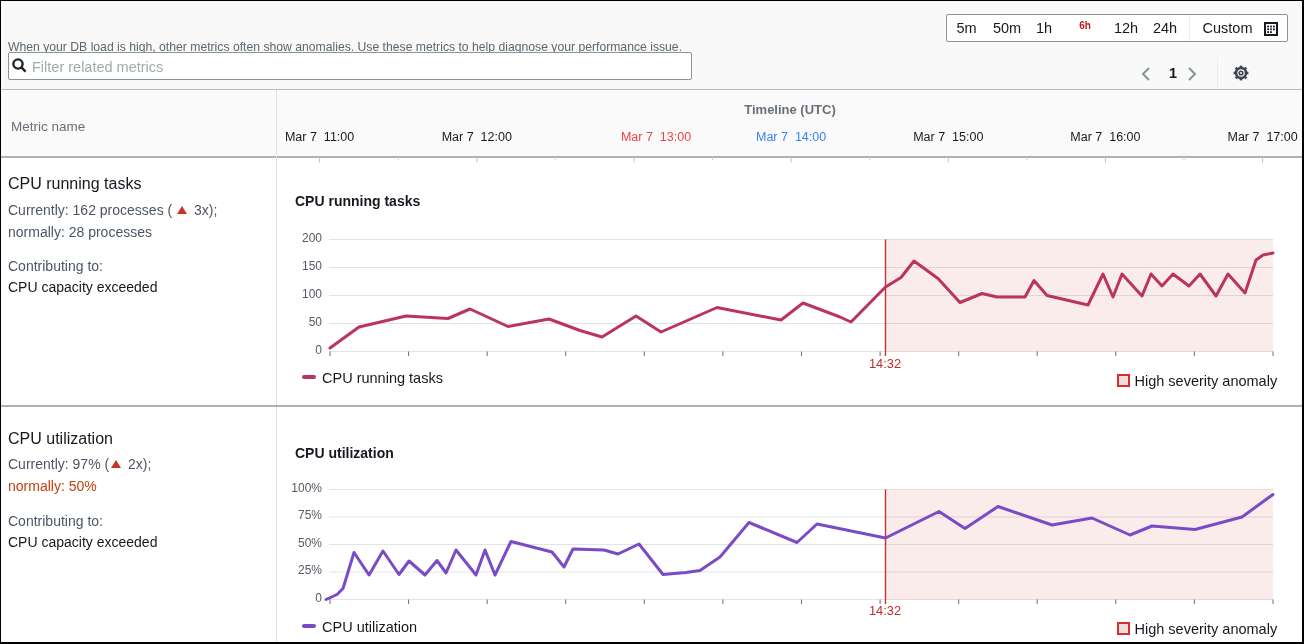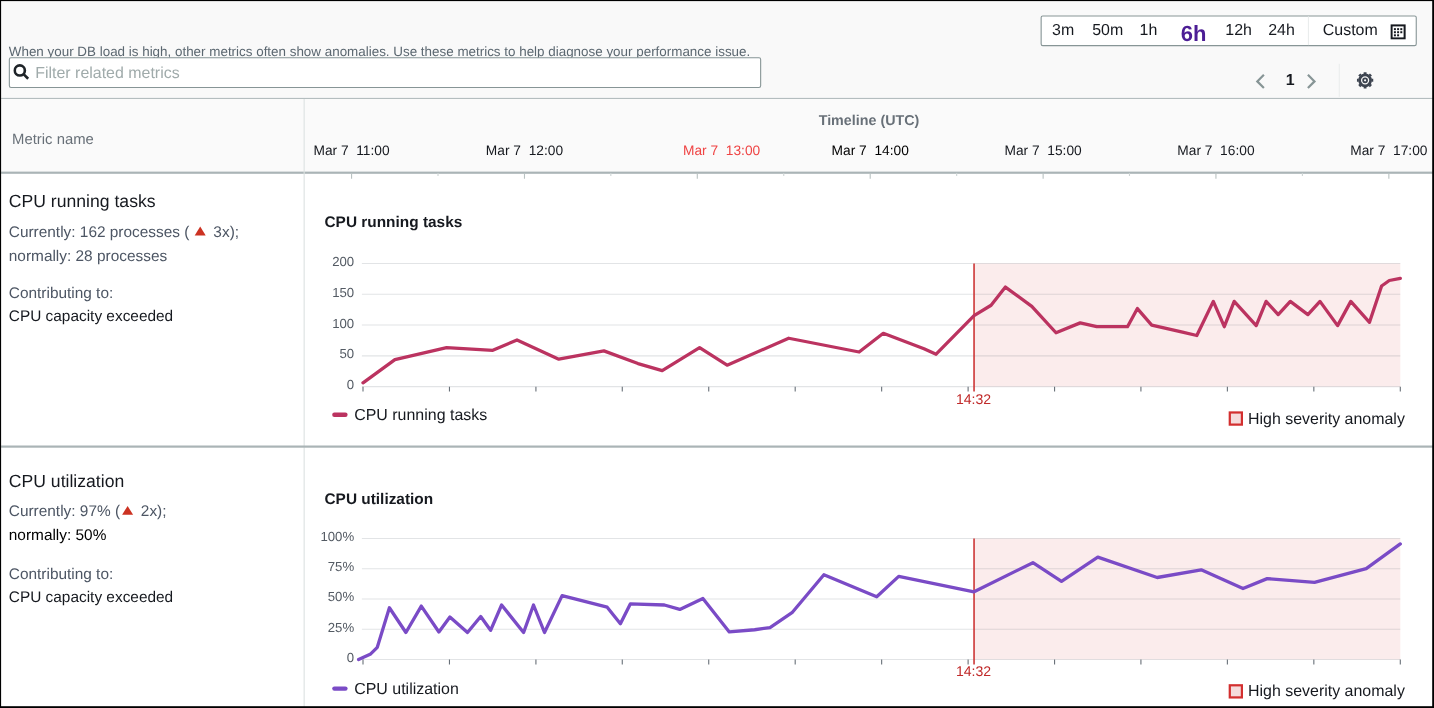--- a/index.html
+++ b/index.html
@@ -17,24 +17,24 @@
 <div class="abs" style="left:8px;top:40px;font-size:12.2px;color:#5b6770">When your DB load is high, other metrics often show anomalies. Use these metrics to help diagnose your performance issue.</div>
 
 <div class="abs" style="left:8px;top:51.5px;width:684px;height:28.5px;background:#fff;border:1px solid #879596;border-radius:2px"></div>
 <svg class="abs" style="left:11.5px;top:58px" width="15" height="15" viewBox="0 0 15 15">
   <circle cx="6" cy="6" r="4.6" fill="none" stroke="#1f2429" stroke-width="2.4"></circle>
   <line x1="9.4" y1="9.4" x2="13.6" y2="13.6" stroke="#1f2429" stroke-width="2.4"></line>
 </svg>
 <div class="abs" style="left:32px;top:58.5px;font-size:14.5px;color:#a0abab">Filter related metrics</div>
 
 <div class="abs" style="left:945.5px;top:13.5px;width:342px;height:28px;background:#fff;border:1px solid #879596;border-radius:2px"></div>
-<div class="abs" style="left:966.5px;top:20px;transform:translateX(-50%);font-size:14.5px;color:#16191f">3m</div>
+<div class="abs" style="left:966.5px;top:20px;transform:translateX(-50%);font-size:14.5px;color:#16191f">5m</div>
 <div class="abs" style="left:1007px;top:20px;transform:translateX(-50%);font-size:14.5px;color:#16191f">50m</div>
 <div class="abs" style="left:1044px;top:20px;transform:translateX(-50%);font-size:14.5px;color:#16191f">1h</div>
-<div class="abs" style="left:1085px;top:20px;transform:translateX(-50%);font-size:20px;font-weight:bold;color:#4c1d95">6h</div>
+<div class="abs" style="left:1085px;top:20px;transform:translateX(-50%);font-size:10px;font-weight:bold;color:#b91c1c">6h</div>
 <div class="abs" style="left:1126px;top:20px;transform:translateX(-50%);font-size:14.5px;color:#16191f">12h</div>
 <div class="abs" style="left:1165px;top:20px;transform:translateX(-50%);font-size:14.5px;color:#16191f">24h</div>
 <div class="abs" style="left:1188.5px;top:14.5px;width:1px;height:26px;background:#eaeded"></div>
 <div class="abs" style="left:1227.5px;top:20px;transform:translateX(-50%);font-size:14.5px;color:#16191f">Custom</div>
 <svg class="abs" style="left:1263.5px;top:22px" width="14" height="14" viewBox="0 0 14 14">
   <rect x="1" y="1" width="12" height="12" fill="none" stroke="#16191f" stroke-width="2"></rect>
   <rect x="3.2" y="3.6" width="1.8" height="1.8" fill="#16191f"></rect>
   <rect x="6.1" y="3.6" width="1.8" height="1.8" fill="#16191f"></rect>
   <rect x="9" y="3.6" width="1.8" height="1.8" fill="#16191f"></rect>
   <rect x="3.2" y="6.4" width="1.8" height="1.8" fill="#16191f"></rect>
@@ -69,21 +69,21 @@
   </g>
 </svg>
 
 <div class="abs" style="left:1px;top:88.5px;width:1302px;height:1.4px;background:#b4bdbf"></div>
 <div class="abs" style="left:1px;top:90px;width:1302px;height:65.8px;background:#fafafa"></div>
 <div class="abs" style="left:11px;top:119px;font-size:13.5px;font-weight:normal;color:#687078">Metric name</div>
 <div class="abs" style="left:276px;top:101.5px;width:1028px;text-align:center;font-size:13px;font-weight:bold;color:#687078">Timeline (UTC)</div>
 <div class="abs" style="left:319.6px;top:130px;transform:translateX(-50%);font-size:12.5px;color:#16191f;white-space:nowrap">Mar 7&nbsp; 11:00</div>
 <div class="abs" style="left:476.8px;top:130px;transform:translateX(-50%);font-size:12.5px;color:#16191f;white-space:nowrap">Mar 7&nbsp; 12:00</div>
 <div class="abs" style="left:656px;top:130px;transform:translateX(-50%);font-size:12.5px;color:#ef4444;white-space:nowrap">Mar 7&nbsp; 13:00</div>
-<div class="abs" style="left:791.1px;top:130px;transform:translateX(-50%);font-size:12.5px;color:#000000;white-space:nowrap">Mar 7&nbsp; 14:00</div>
+<div class="abs" style="left:791.1px;top:130px;transform:translateX(-50%);font-size:12.5px;color:#3b82f6;white-space:nowrap">Mar 7&nbsp; 14:00</div>
 <div class="abs" style="left:948.3px;top:130px;transform:translateX(-50%);font-size:12.5px;color:#16191f;white-space:nowrap">Mar 7&nbsp; 15:00</div>
 <div class="abs" style="left:1105.4px;top:130px;transform:translateX(-50%);font-size:12.5px;color:#16191f;white-space:nowrap">Mar 7&nbsp; 16:00</div>
 <div class="abs" style="left:1262.6px;top:130px;transform:translateX(-50%);font-size:12.5px;color:#16191f;white-space:nowrap">Mar 7&nbsp; 17:00</div>
 <div class="abs" style="left:1px;top:156px;width:1302px;height:2px;background:#aab4b6"></div>
 
 <svg class="abs" style="left:0;top:157px" width="1304" height="7" viewBox="0 0 1304 7">
   <g stroke="#b9c2c2" stroke-width="1">
     <line x1="319.6" y1="0" x2="319.6" y2="5.5"></line>
     <line x1="476.8" y1="0" x2="476.8" y2="5.5"></line>
     <line x1="633.9" y1="0" x2="633.9" y2="5.5"></line>
@@ -107,21 +107,21 @@
 <div class="abs" style="left:1px;top:404.8px;width:1302px;height:1.9px;background:#aab4b6"></div>
 
 <div class="abs" style="left:8px;top:175px;font-size:16px;color:#16191f">CPU running tasks</div>
 <div class="abs" style="left:8px;top:202px;font-size:14px;color:#4d5664">Currently: 162 processes ( <span style="display:inline-block;width:0;height:0;border-left:5.5px solid transparent;border-right:5.5px solid transparent;border-bottom:8.5px solid #cc3222;margin:0 3px 1px 1px"></span> 3x);</div>
 <div class="abs" style="left:8px;top:223.8px;font-size:14px;color:#4d5664">normally: 28 processes</div>
 <div class="abs" style="left:8px;top:258.3px;font-size:14px;color:#4d5664">Contributing to:</div>
 <div class="abs" style="left:8px;top:279.3px;font-size:14px;color:#16191f">CPU capacity exceeded</div>
 
 <div class="abs" style="left:8px;top:429.5px;font-size:16px;color:#16191f">CPU utilization</div>
 <div class="abs" style="left:8px;top:456.4px;font-size:14px;color:#4d5664">Currently: 97% (<span style="display:inline-block;width:0;height:0;border-left:5.5px solid transparent;border-right:5.5px solid transparent;border-bottom:8.5px solid #cc3222;margin:0 3px 1px 2px"></span> 2x);</div>
-<div class="abs" style="left:8px;top:478.2px;font-size:14px;color:#000000">normally: 50%</div>
+<div class="abs" style="left:8px;top:478.2px;font-size:14px;color:#c2410c">normally: 50%</div>
 <div class="abs" style="left:8px;top:512.7px;font-size:14px;color:#4d5664">Contributing to:</div>
 <div class="abs" style="left:8px;top:533.7px;font-size:14px;color:#16191f">CPU capacity exceeded</div>
 
 <div class="abs" style="left:295px;top:192.5px;font-size:14px;font-weight:bold;color:#16191f">CPU running tasks</div>
 <svg class="abs" style="left:0;top:164px" width="1304" height="241" viewBox="0 164 1304 241">
   <rect x="885.5" y="239.5" width="387.5" height="112" fill="#d03030" fill-opacity="0.095"></rect>
   <g stroke="#3c4858" stroke-opacity="0.15" stroke-width="1">
     <line x1="329" y1="239.5" x2="1273" y2="239.5"></line>
     <line x1="329" y1="267.5" x2="1273" y2="267.5"></line>
     <line x1="329" y1="295.5" x2="1273" y2="295.5"></line>

